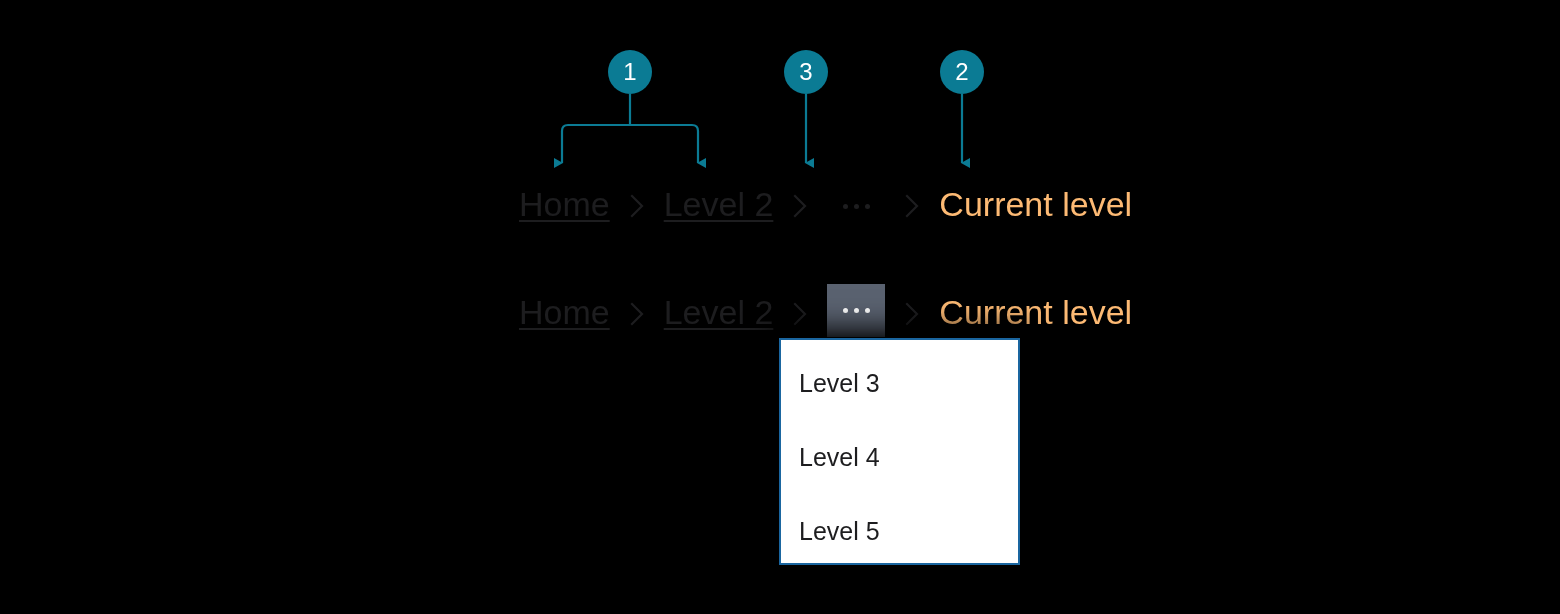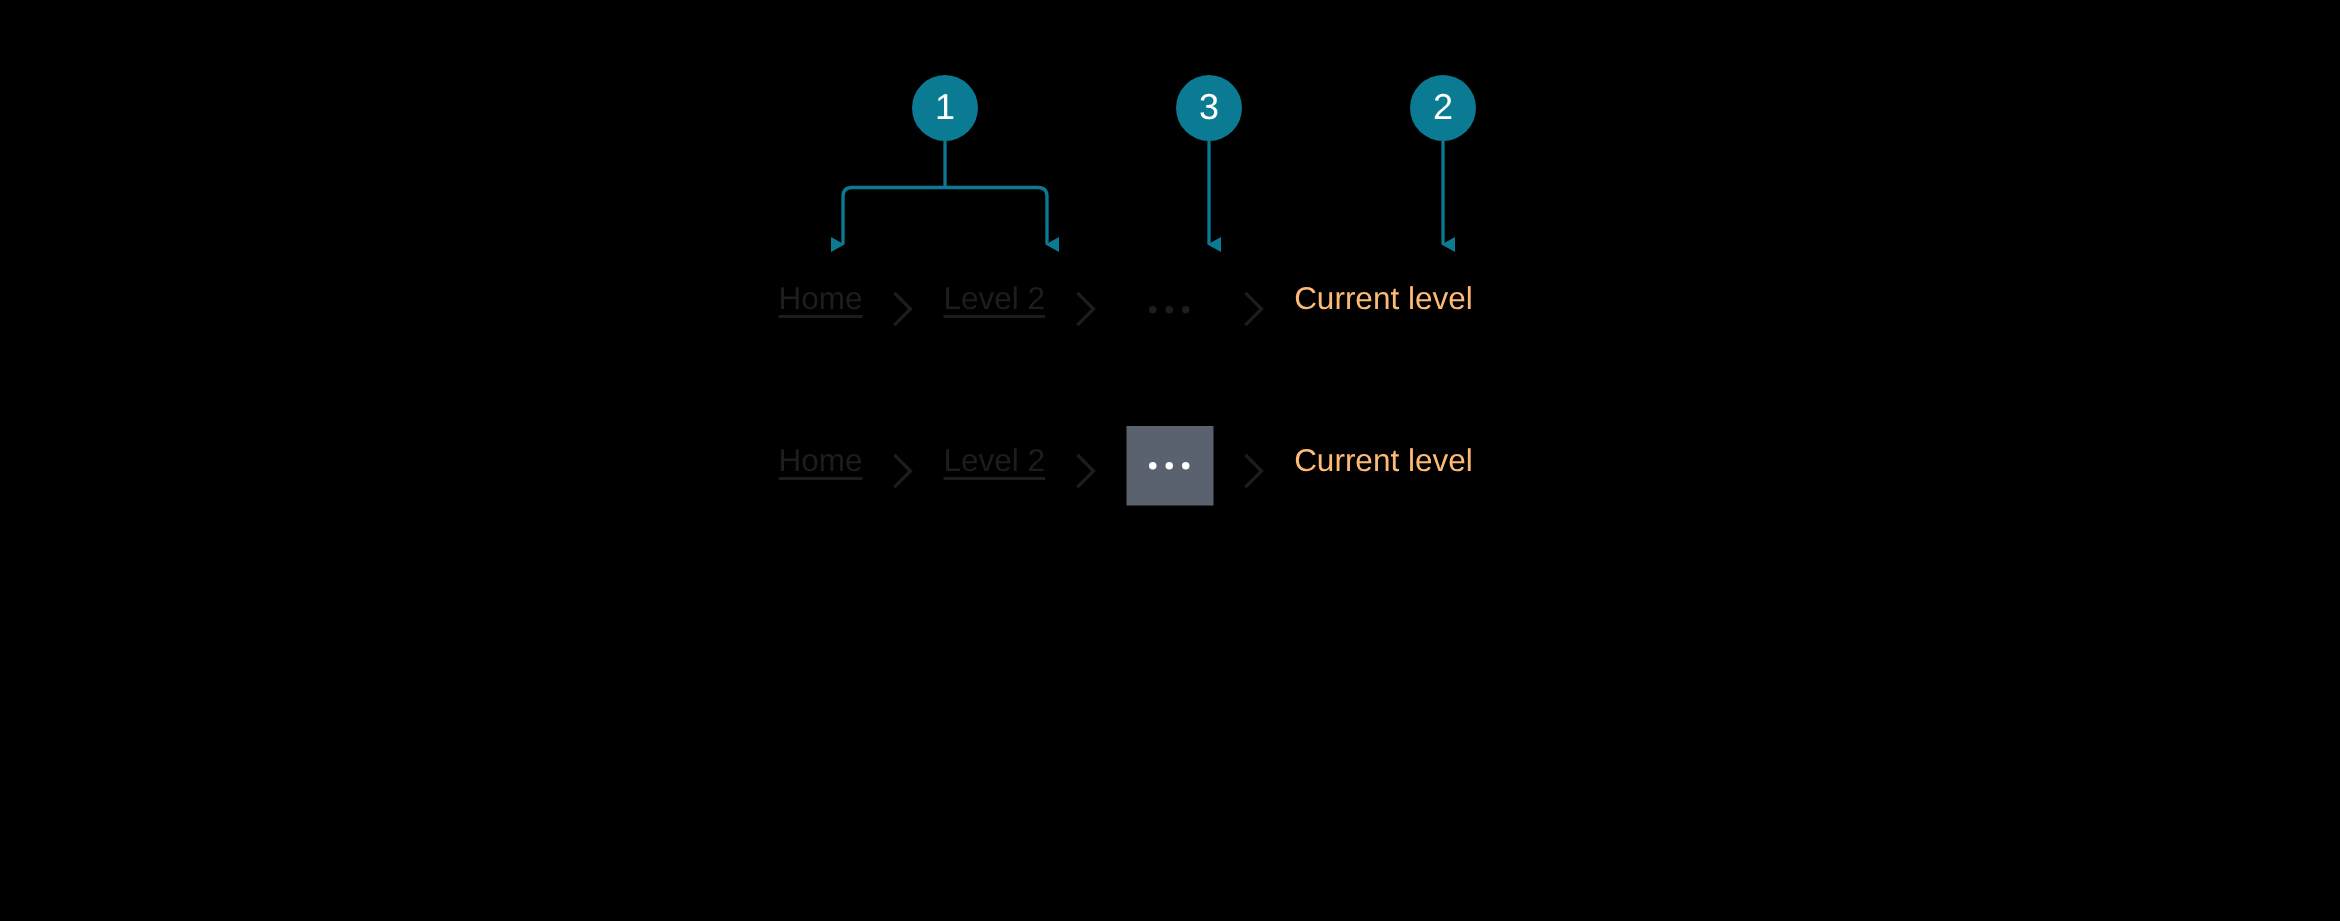--- a/index.html
+++ b/index.html
@@ -41,23 +41,23 @@
     font-weight: 400;
   }
   .badge-1 { left: 608px; top: 50px; }
   .badge-3 { left: 784px; top: 50px; }
   .badge-2 { left: 940px; top: 50px; }
 
   
   .crumbs {
     position: absolute;
     display: flex;
-    align-items: flex-start;
+    align-items: flex-end;
     white-space: nowrap;
-    font-size: 21px;
+    font-size: 34px;
     color: #1d1d1f;
     font-family: "Liberation Sans", sans-serif;
     font-weight: 400;
   }
   .crumbs-row1 { left: 519px; top: 188px; height: 36px; }
   .crumbs-row2 { left: 519px; top: 296px; height: 36px; }
 
   .crumb-link {
     text-decoration: underline;
     text-underline-offset: 4px;
@@ -234,14 +234,19 @@
 
     <span class="sep">
       <svg width="16" height="24" viewBox="0 0 16 24" xmlns="http://www.w3.org/2000/svg">
         <path d="M3,2 L13,12 L3,22" stroke="#1d1d1f" stroke-width="2.2" fill="none" stroke-linecap="square"></path>
       </svg>
     </span>
 
     <span class="crumb-current">Current level</span>
   </div>
 
+  <div class="overflow-menu">
+    <div class="menu-item menu-item-0">Level 3</div>
+    <div class="menu-item menu-item-1">Level 4</div>
+    <div class="menu-item menu-item-2">Level 5</div>
+  </div>
 
 </div>
 
 </body></html>

